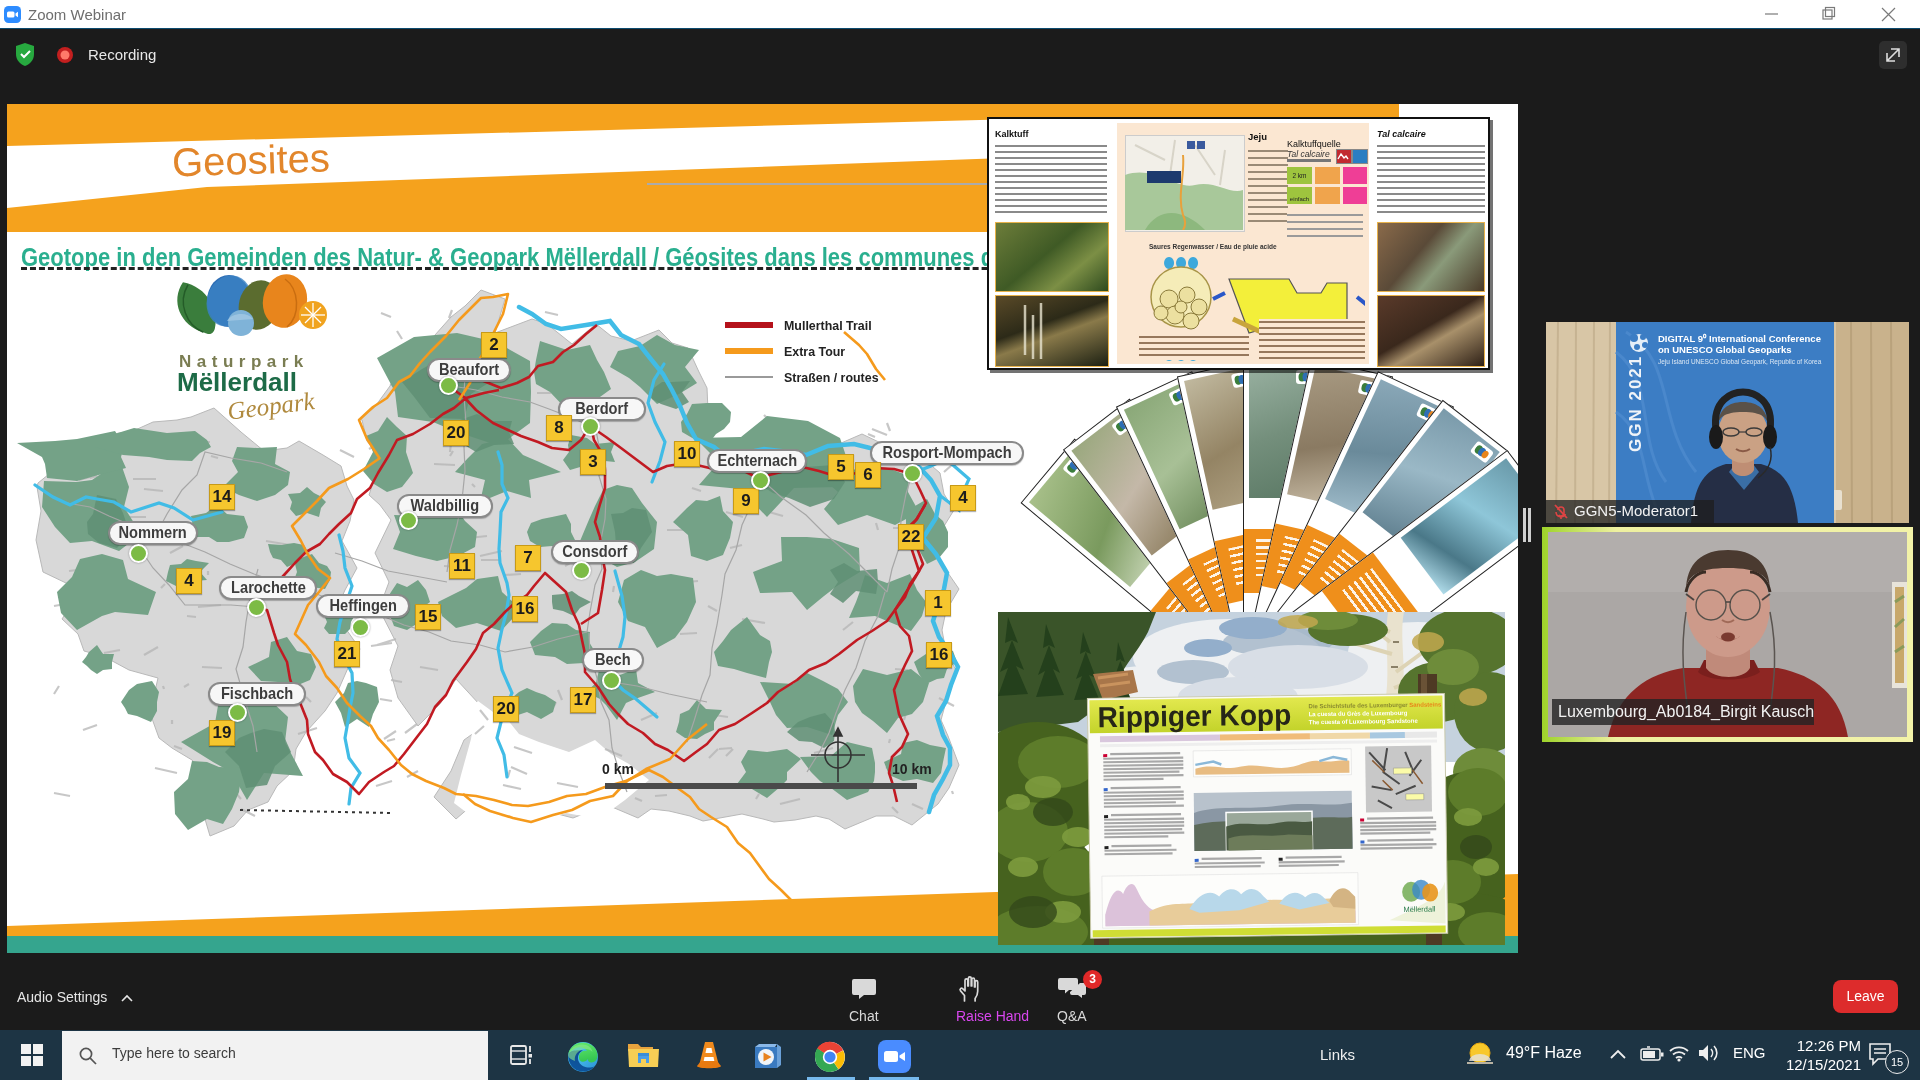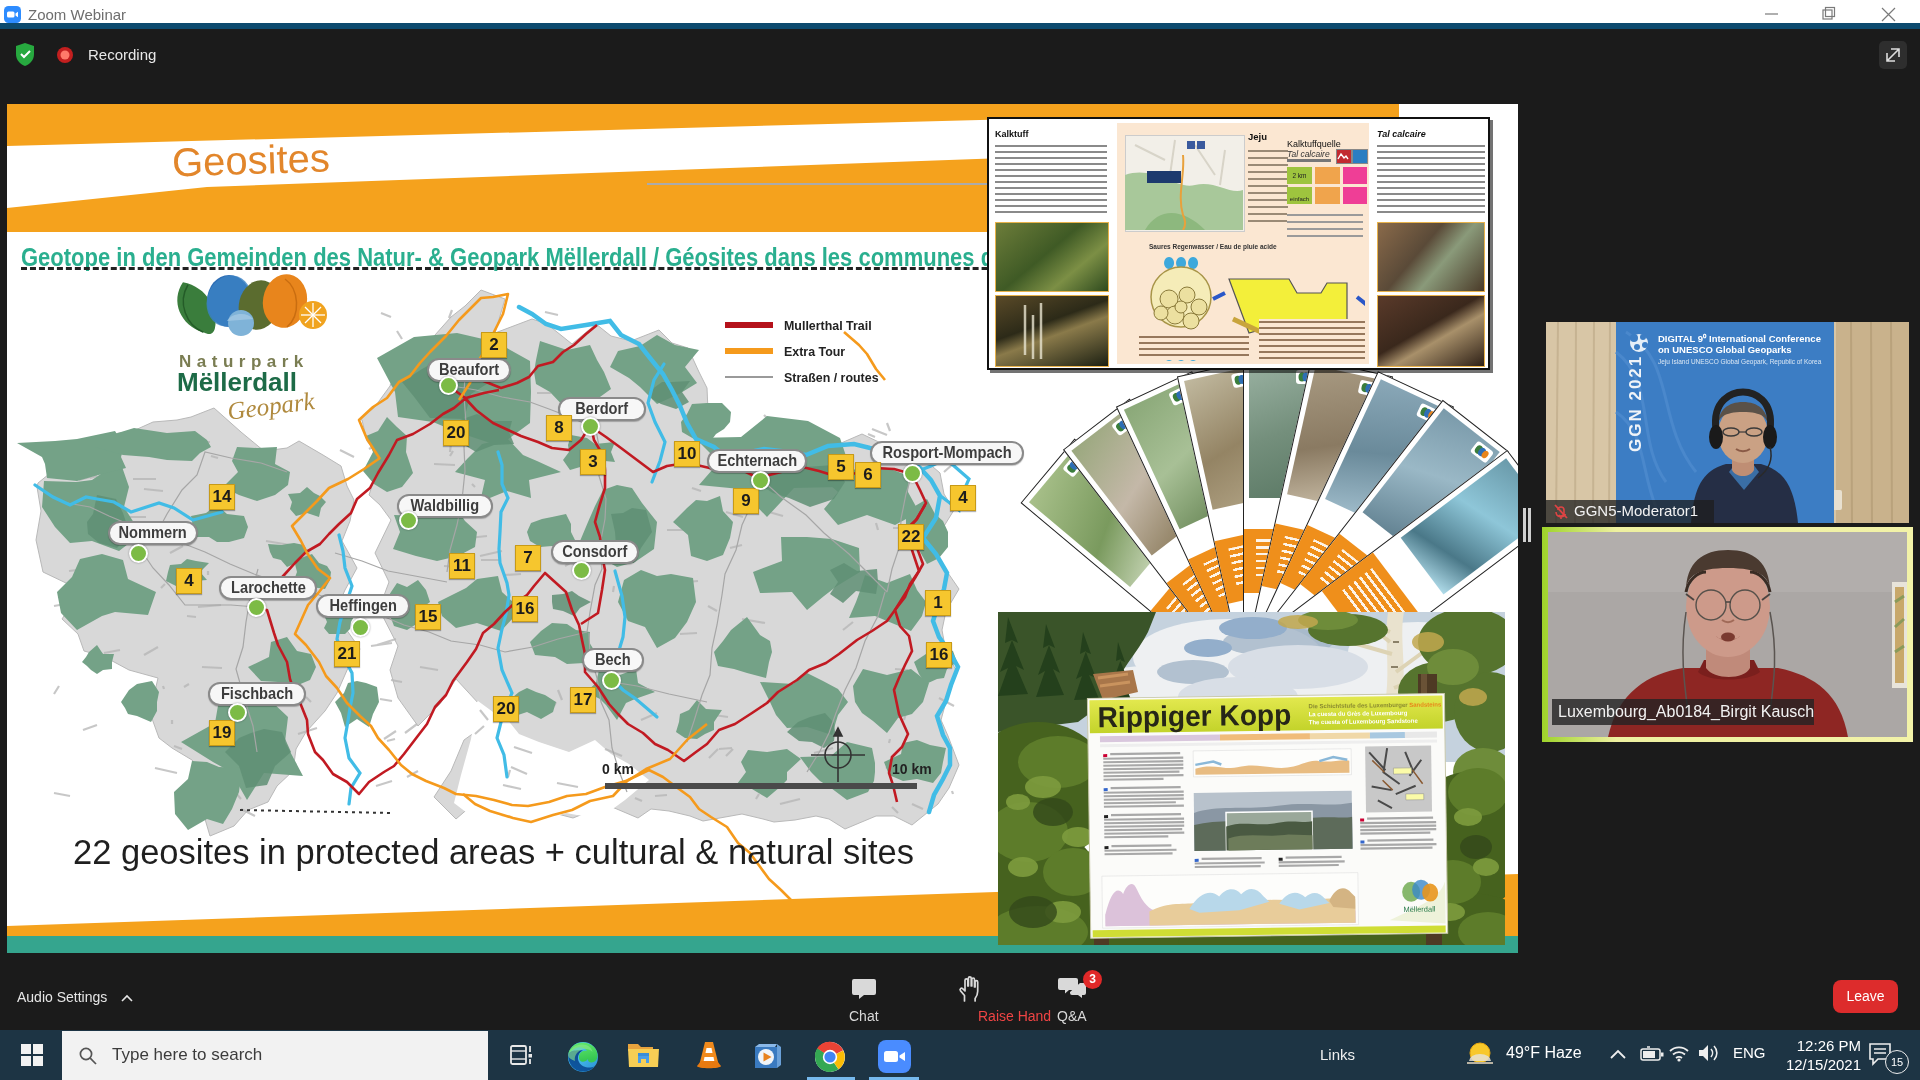--- a/index.html
+++ b/index.html
@@ -4,21 +4,21 @@
 <style>
   html,body{margin:0;padding:0;width:1920px;height:1080px;background:#1b1b1b;font-family:"Liberation Sans",sans-serif;overflow:hidden}
   .abs{position:absolute}
   .cap{position:absolute;background:#f7f7f7;border:2px solid #8a8a8a;border-radius:12px;color:#3d3d3d;font-weight:bold;text-align:center;font-size:17px;white-space:nowrap;box-shadow:0 1px 1px rgba(0,0,0,.25)}
   .num{position:absolute;width:24px;height:24px;background:#F6C62E;border:1px solid #c79a18;color:#1c1c1c;font-weight:bold;font-size:17px;text-align:center;line-height:24px;box-shadow:0 1px 1px rgba(0,0,0,.3)}
   .dot{position:absolute;width:15px;height:15px;border-radius:50%;background:#7CBB45;border:2px solid #fff;box-shadow:0 0 2px rgba(0,0,0,.4)}
 </style>
 </head>
 <body>
 
-<div class="abs" style="left:0;top:0;width:1920px;height:29px;background:#ffffff;border-bottom:6px solid #0c4a6e;box-sizing:border-box">
+<div class="abs" style="left:0;top:0;width:1920px;height:29px;background:#ffffff;border-bottom:1px solid #0c4a6e;box-sizing:border-box">
   <svg class="abs" style="left:4px;top:6px" width="17" height="17" viewBox="0 0 17 17">
     <rect x="0" y="0" width="17" height="17" rx="4.5" fill="#2D8CFF"></rect>
     <rect x="3" y="5.5" width="7.5" height="6" rx="1.5" fill="#fff"></rect>
     <path d="M11.5 7.5 L14 5.8 L14 11.2 L11.5 9.5 Z" fill="#fff"></path>
   </svg>
   <div class="abs" style="left:28px;top:6px;font-size:15px;color:#6e6e6e">Zoom Webinar</div>
   <svg class="abs" style="left:1758px;top:0" width="150" height="29" viewBox="0 0 150 29">
     <line x1="7" y1="14" x2="20" y2="14" stroke="#7a7a7a" stroke-width="1.2"></line>
     <rect x="65" y="10" width="9" height="9" fill="none" stroke="#7a7a7a" stroke-width="1.2"></rect>
     <rect x="67.5" y="7.5" width="9" height="9" fill="none" stroke="#7a7a7a" stroke-width="1.2"></rect>
@@ -212,21 +212,20 @@
 <text x="5" y="50" font-size="14" font-weight="bold" fill="#222" font-family="Liberation Sans,sans-serif">0 km</text>
 <text x="295" y="50" font-size="14" font-weight="bold" fill="#222" font-family="Liberation Sans,sans-serif">10 km</text>
 <g stroke="#333" stroke-width="1.6" fill="none">
 <circle cx="241" cy="31" r="13"></circle>
 <line x1="241" y1="4" x2="241" y2="58"></line>
 <line x1="214" y1="31" x2="268" y2="31"></line>
 <path d="M241 4 l-4 8 h8 z" fill="#333"></path>
 </g>
 </svg>
 
-  <div class="abs" style="left:66px;top:729px;font-size:34.5px;color:#1f1f1f">22 geosites in protected areas + cultural &amp; natural sites</div>
   <svg class="abs" style="left:0;top:760px" width="1511" height="89" viewBox="0 0 1511 89">
     <polygon points="0,62 1511,10 1511,72 0,72" fill="#F5A21D"></polygon>
     <rect x="0" y="72" width="1511" height="17" fill="#35A58E"></rect>
   </svg>
 </div>
 
 <div class="abs" id="infopanel" style="z-index:5;left:987px;top:117px;width:499px;height:249px;background:#fff;border:2px solid #111;box-shadow:3px 3px 0 rgba(0,0,0,.55);overflow:hidden">
   <div class="abs" style="left:0;top:0;width:120px;height:249px;background:#fff"></div>
   <div class="abs" style="left:128px;top:4px;width:252px;height:241px;background:#fbe7d2"></div>
   <div class="abs" style="left:6px;top:10px;font-size:9px;font-weight:bold;color:#111">Kalktuff</div>
@@ -697,21 +696,21 @@
     </svg>
 
   <svg class="abs" style="left:851px;top:24px" width="26" height="24" viewBox="0 0 26 24">
     <path d="M3 2 h20 a2 2 0 0 1 2 2 v12 a2 2 0 0 1 -2 2 h-10 l-5 4 v-4 h-5 a2 2 0 0 1 -2 -2 v-12 a2 2 0 0 1 2 -2 z" fill="#d9d9d9"></path>
   </svg>
   <div class="abs" style="left:849px;top:55px;font-size:14px;color:#d9d9d9">Chat</div>
 
   <svg class="abs" style="left:957px;top:22px" width="26" height="28" viewBox="0 0 26 28">
  <path d="M7.5 26 v-5.5 L3.4 15.6 c-1.1-1.5 0.9-3.1 2.2-1.9 L8 16 V5.2 c0-1.9 2.8-1.9 2.8 0 V11 h0.6 V3.2 c0-1.9 2.8-1.9 2.8 0 V11 h0.6 V4.4 c0-1.9 2.7-1.9 2.7 0 V12 h0.6 V7 c0-1.8 2.6-1.8 2.6 0 v9.2 c0 3.6-1.3 5.6-2.6 7.3 V26" fill="none" stroke="#d9d9d9" stroke-width="1.7" stroke-linecap="round" stroke-linejoin="round"></path>
 </svg>
-  <div class="abs" style="left:978px;top:55px;font-size:14px;color:#ef4444">Raise Hand</div>
+  <div class="abs" style="left:956px;top:55px;font-size:14px;color:#d946ef">Raise Hand</div>
 
   <svg class="abs" style="left:1058px;top:24px" width="30" height="24" viewBox="0 0 30 24">
     <path d="M2 1 h16 a2 2 0 0 1 2 2 v8 a2 2 0 0 1 -2 2 h-7 l-4 3.5 v-3.5 h-5 a2 2 0 0 1 -2 -2 v-8 a2 2 0 0 1 2 -2 z" fill="#d9d9d9"></path>
     <path d="M22 6 h4 a2 2 0 0 1 2 2 v8 a2 2 0 0 1 -2 2 h-2 v3 l-4 -3 h-6 a2 2 0 0 1 -2 -2 v-1" fill="#d9d9d9"></path>
   </svg>
   <circle>
   <div class="abs" style="left:1083px;top:17px;width:19px;height:19px;border-radius:50%;background:#e02828;color:#fff;font-size:12px;font-weight:bold;text-align:center;line-height:19px">3</div>
   <div class="abs" style="left:1057px;top:55px;font-size:14px;color:#d9d9d9">Q&amp;A</div>
 
   <div class="abs" style="left:1833px;top:27px;width:65px;height:33px;background:#dd2C2C;border-radius:8px;color:#fff;font-size:14px;text-align:center;line-height:33px">Leave</div>
@@ -722,21 +721,21 @@
     <rect x="0" y="0" width="10" height="10" fill="#f2f2f2"></rect>
       <rect x="12" y="0" width="10" height="10" fill="#f2f2f2"></rect>
     <rect x="0" y="12" width="10" height="10" fill="#f2f2f2"></rect>
       <rect x="12" y="12" width="10" height="10" fill="#f2f2f2"></rect>
   </svg>
   <div class="abs" style="left:62px;top:1px;width:426px;height:49px;background:#f2f2f2">
     <svg class="abs" style="left:16px;top:15px" width="20" height="20" viewBox="0 0 20 20">
       <circle cx="8" cy="8" r="5.6" fill="none" stroke="#555" stroke-width="1.7"></circle>
       <line x1="12.2" y1="12.2" x2="18" y2="18" stroke="#555" stroke-width="1.7"></line>
     </svg>
-    <div class="abs" style="left:50px;top:14px;font-size:17px;color:#3c3c3c">Type here to search</div>
+    <div class="abs" style="left:50px;top:14px;font-size:14px;color:#3c3c3c">Type here to search</div>
   </div>
   <div id="tbicons">
 <svg class="abs" style="left:509px;top:12px" width="26" height="26" viewBox="0 0 26 26">
  <rect x="2" y="4" width="15" height="18" rx="1.5" fill="none" stroke="#e8e8e8" stroke-width="1.8"></rect>
  <line x1="2" y1="9" x2="17" y2="9" stroke="#e8e8e8" stroke-width="1.4"></line>
  <line x1="2" y1="17" x2="17" y2="17" stroke="#e8e8e8" stroke-width="1.4"></line>
  <line x1="21" y1="4" x2="21" y2="10" stroke="#e8e8e8" stroke-width="1.8"></line>
  <rect x="19.5" y="12" width="3.5" height="3.5" fill="#e8e8e8"></rect>
  <line x1="21" y1="17" x2="21" y2="22" stroke="#e8e8e8" stroke-width="1.8"></line>
 </svg>

